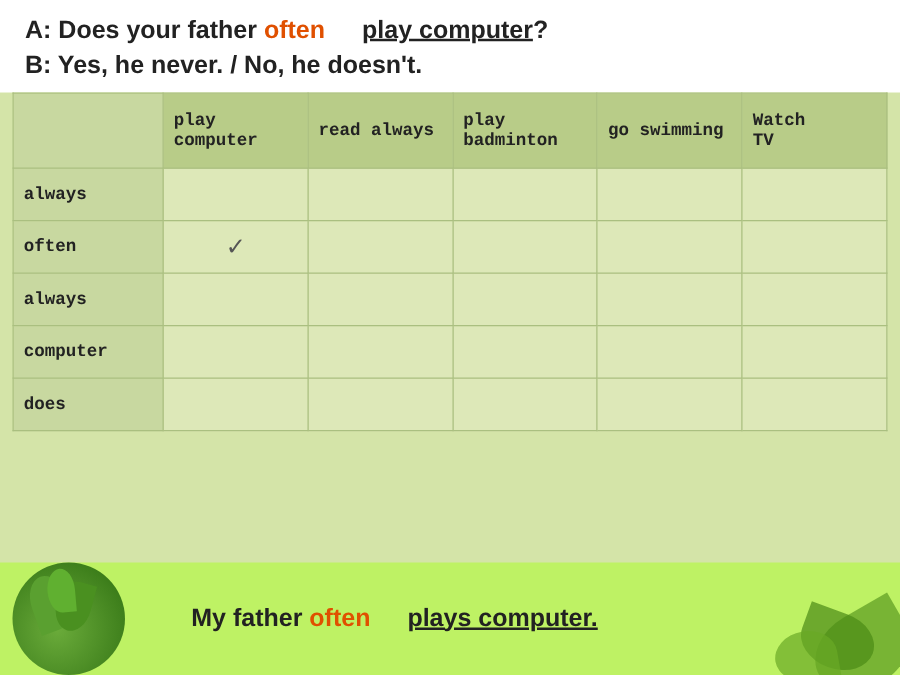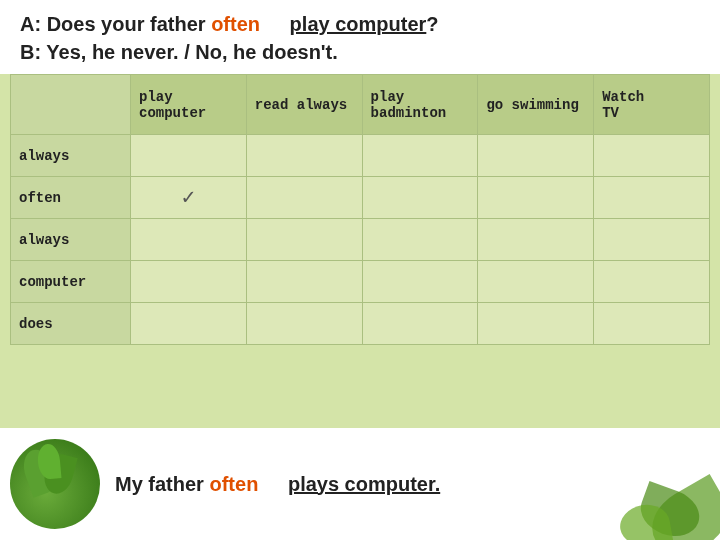--- a/index.html
+++ b/index.html
@@ -95,25 +95,26 @@
       align-items: center;
       justify-content: center;
     }
 
     
     .bottom-section {
       position: absolute;
       bottom: 0;
       left: 0;
       right: 0;
-      height: 112px;
-      background: #ffffff;
+      height: 90px;
+      background: #bef264;
       display: flex;
       align-items: center;
       padding: 0 20px 0 10px;
+      gap: 38px;
     }
 
     
     .plant-circle {
       width: 90px;
       height: 90px;
       border-radius: 50%;
       background: radial-gradient(circle at 40% 60%, #6aab3a, #2d6e10);
       overflow: hidden;
       position: relative;

